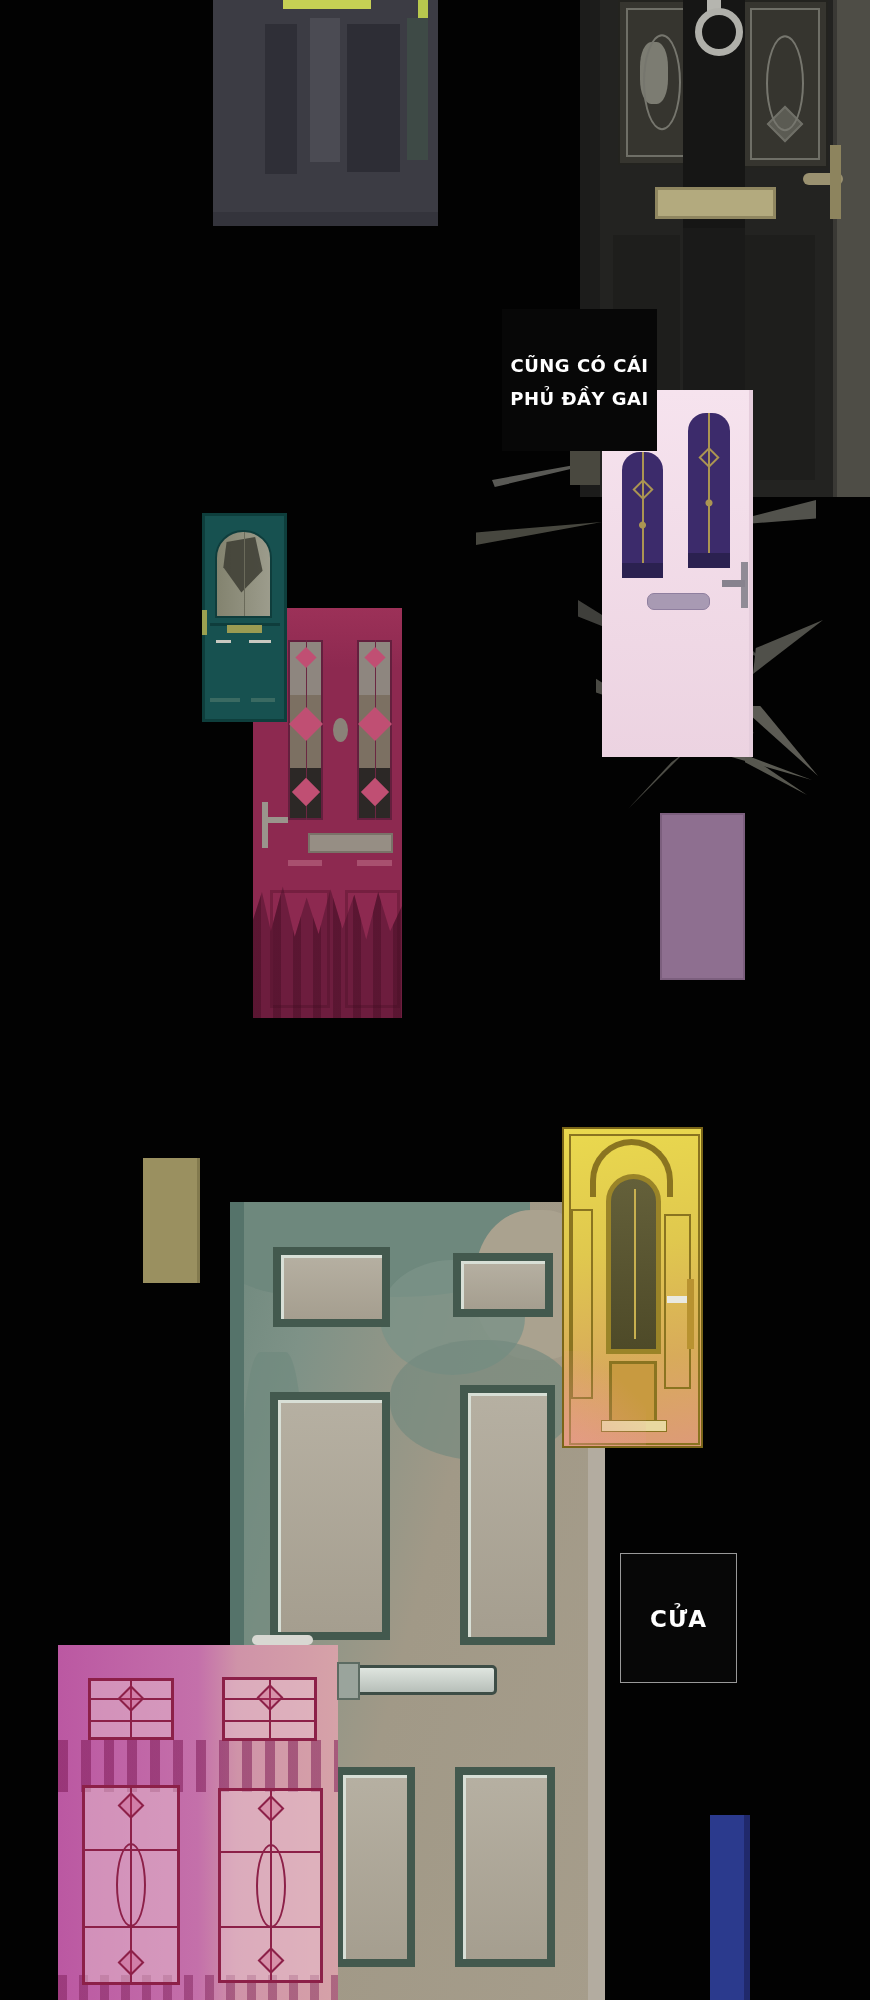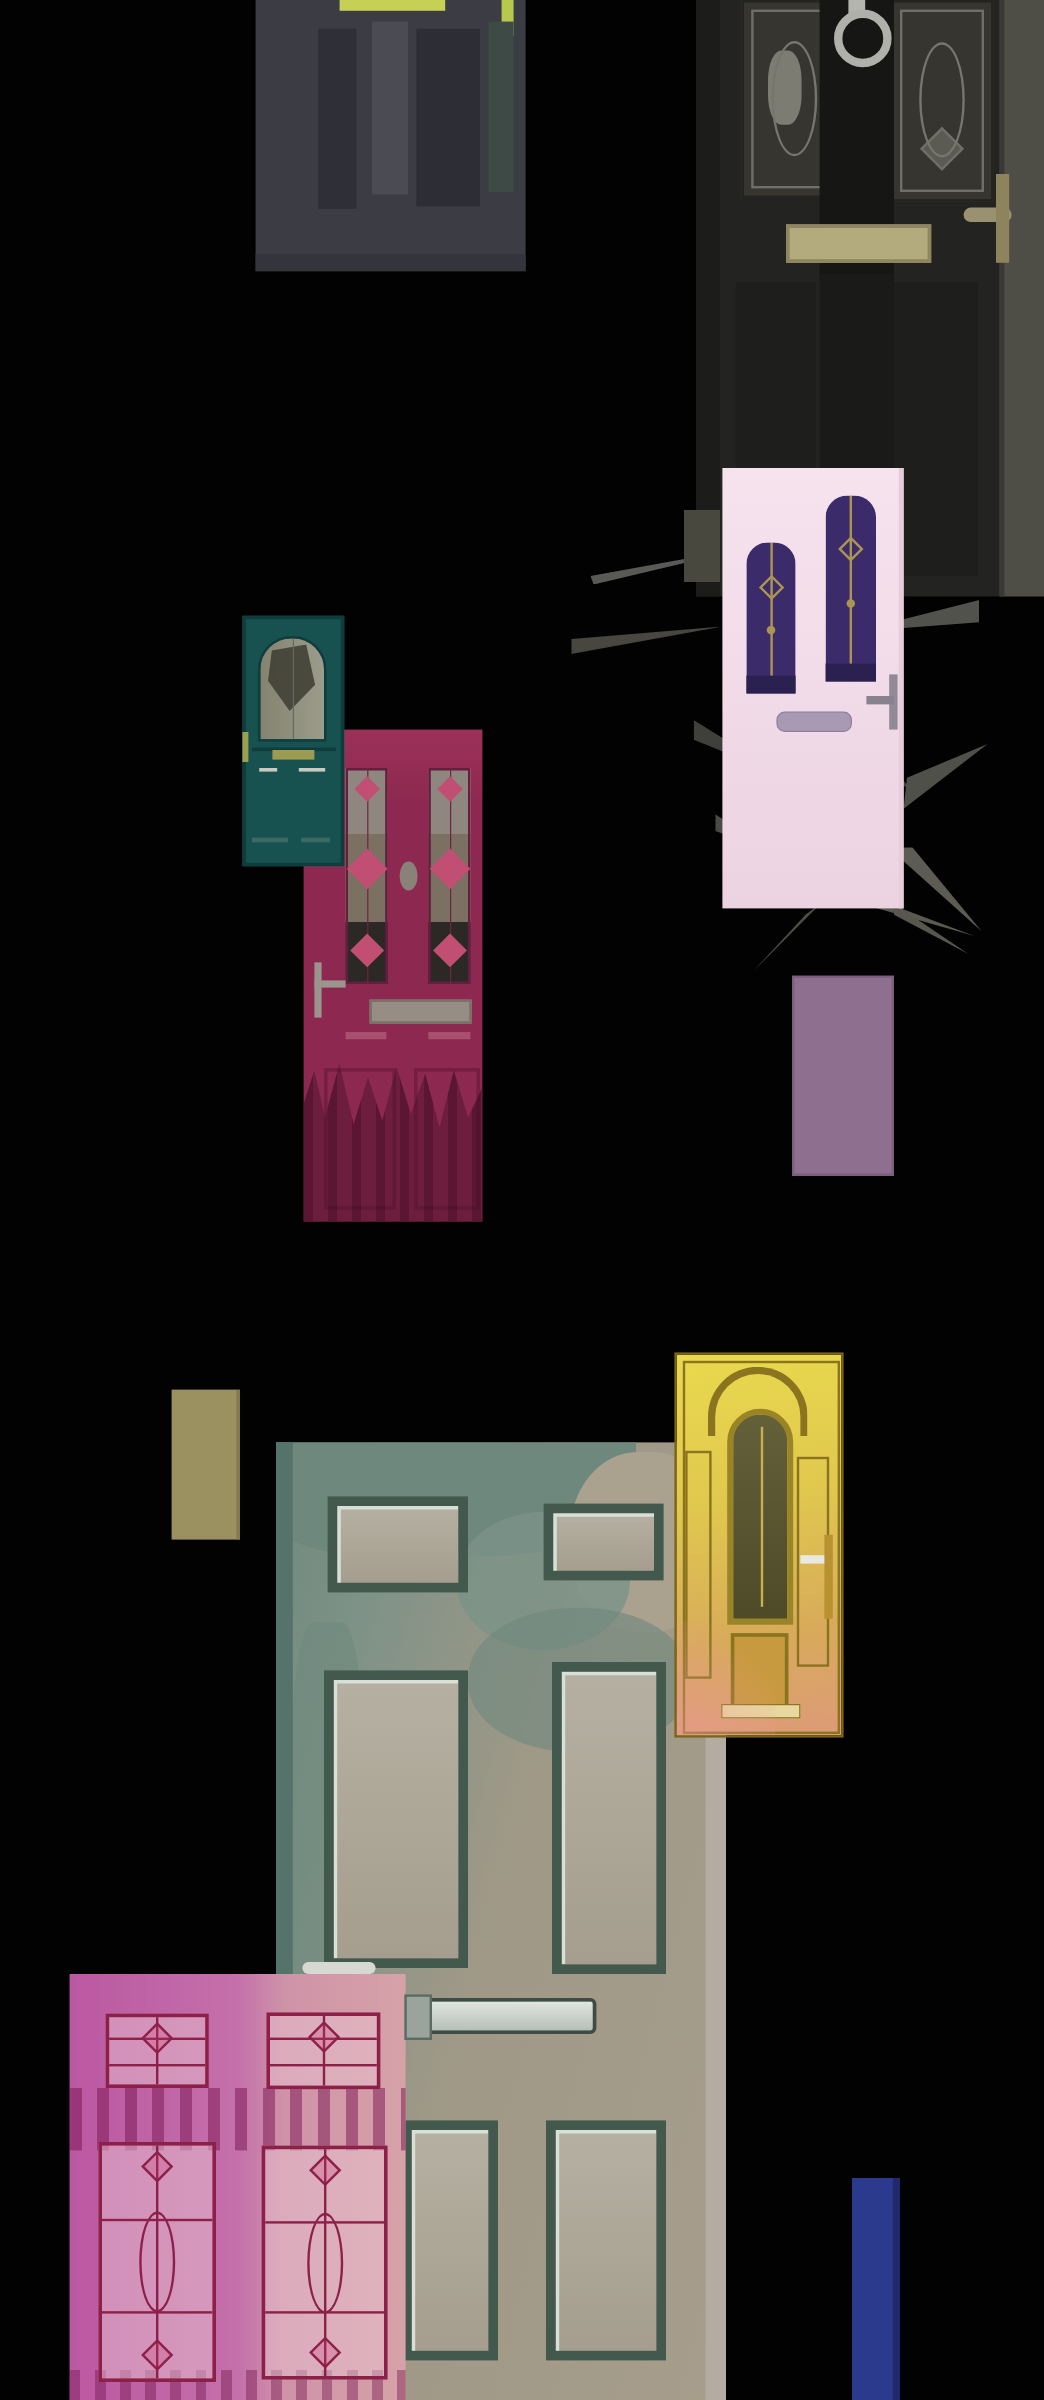--- a/index.html
+++ b/index.html
@@ -253,20 +253,24 @@
     <div class="spike" style="left:745px;top:753px;width:62px;height:42px;background:#57574f;clip-path:polygon(0 0,100% 100%,0 22%);"></div>
   </div>
 
   <div class="blobs">
     <div class="blob" style="left:664px;top:421px;width:72px;height:38px;background:#3a3a38;clip-path:polygon(10% 25%,68% 0,100% 50%,58% 100%,0 80%);"></div>
     <div class="blob" style="left:687px;top:415px;width:43px;height:31px;background:#a79e7c;clip-path:polygon(0 35%,82% 0,100% 75%,12% 100%);"></div>
     <div class="blob" style="left:637px;top:516px;width:48px;height:44px;background:#3d3d3a;clip-path:polygon(0 28%,72% 0,100% 65%,32% 100%);"></div>
     <div class="blob" style="left:722px;top:444px;width:30px;height:34px;background:#454542;clip-path:polygon(18% 0,100% 28%,72% 100%,0 62%);"></div>
   </div>
 
+  <div class="abs speech" id="speech1">
+    <div>CŨNG CÓ CÁI</div>
+    <div>PHỦ ĐẦY GAI</div>
+  </div>
 
   <div class="abs" id="purpleRect"></div>
 
   <div class="abs" id="doorD">
     <div class="abs win"></div>
     <div class="abs sill"></div>
     <div class="abs mail"></div>
     <div class="abs d1"></div>
     <div class="abs d2"></div>
     <div class="abs d3"></div>
@@ -320,20 +324,23 @@
     <div class="abs arch"></div>
     <div class="abs win"></div>
     <div class="abs colL"></div>
     <div class="abs colR"></div>
     <div class="abs pan"></div>
     <div class="abs bar"></div>
     <div class="abs hV"></div>
     <div class="abs kick"></div>
   </div>
 
+  <div class="abs speech" id="speech2">
+    <span>CỬA</span>
+  </div>
 
   <div class="abs" id="doorH">
     <div class="abs band"></div>
     <div class="abs band2"></div>
     <div class="abs win w1">
       <div class="dia diaT"></div>
     </div>
     <div class="abs win w2">
       <div class="dia diaT"></div>
     </div>

